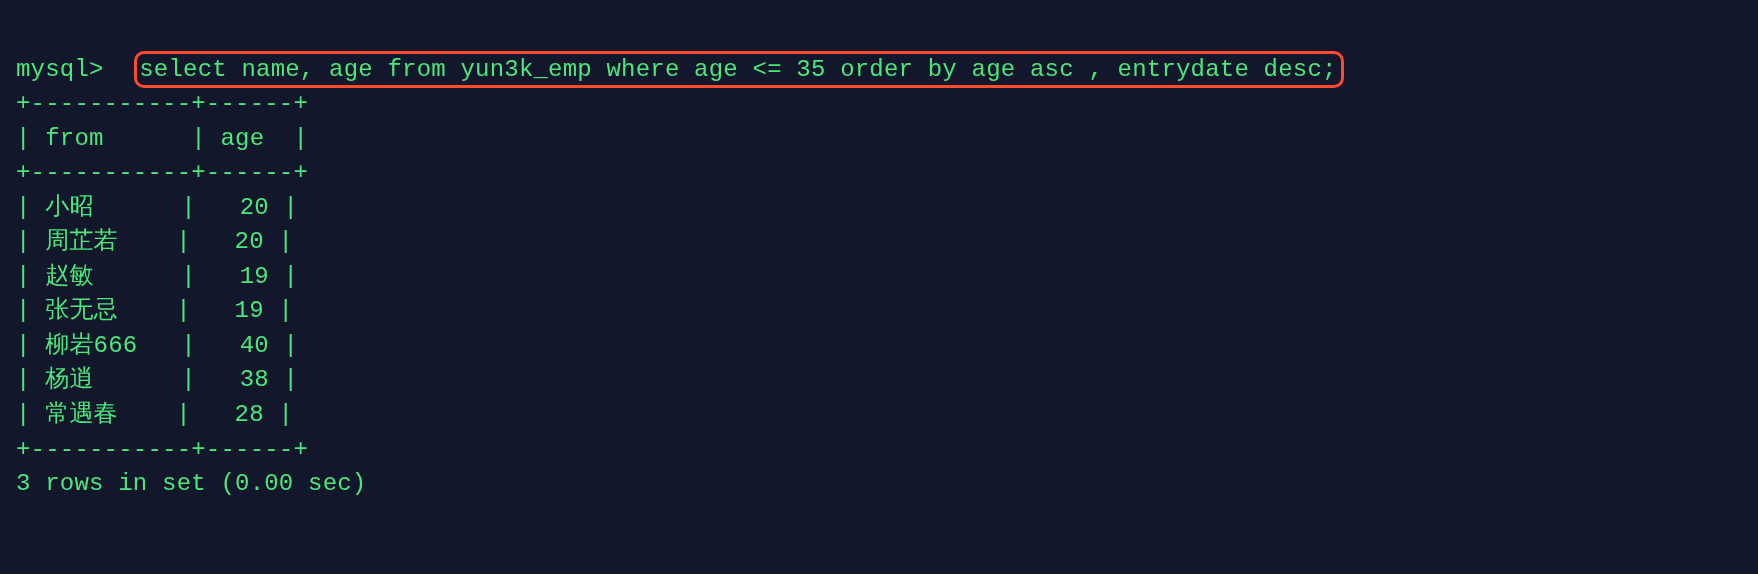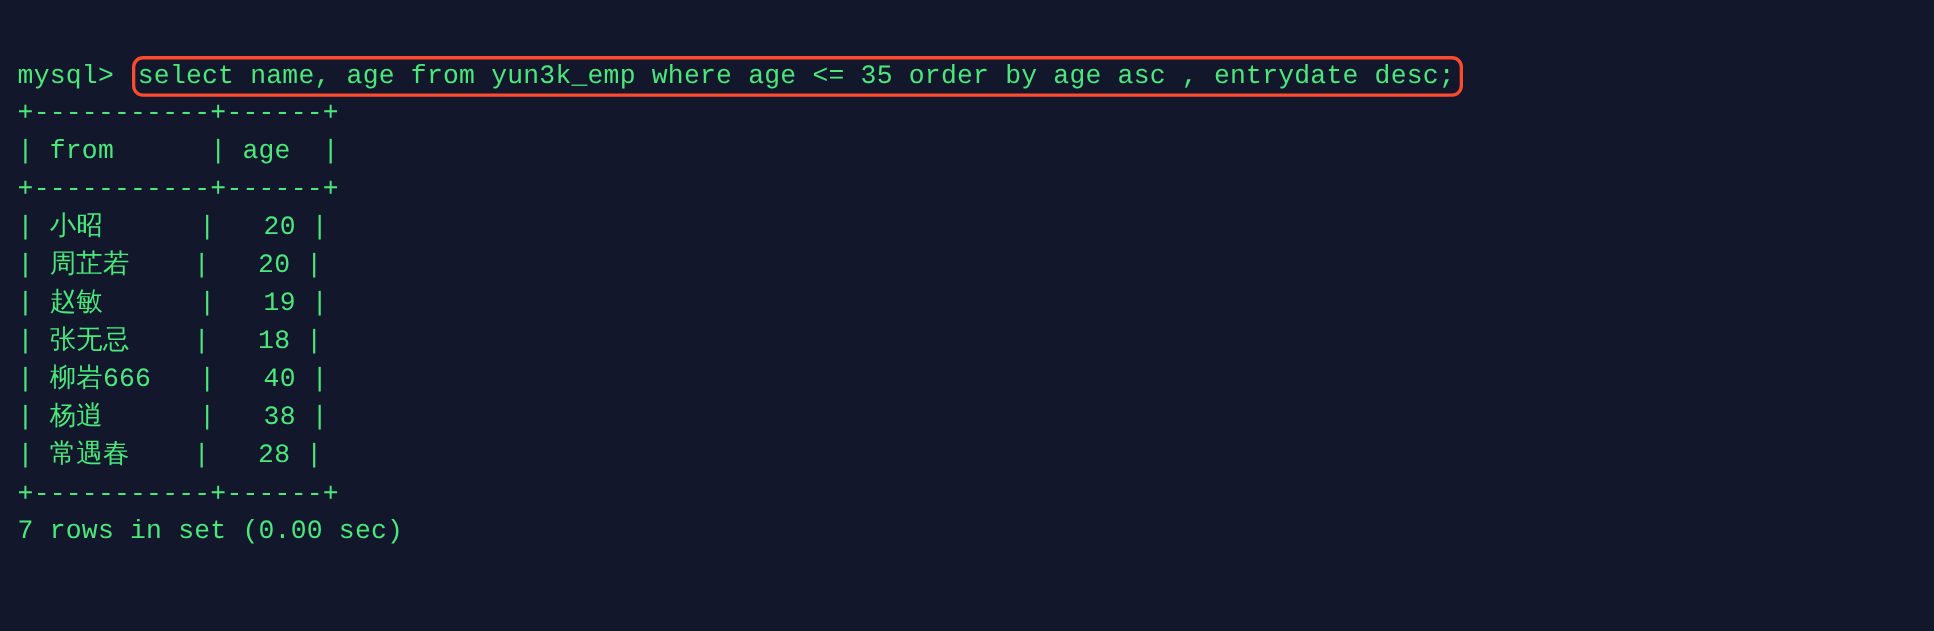--- a/index.html
+++ b/index.html
@@ -11,32 +11,32 @@
     font-size: 24px;
     line-height: 1.44;
     white-space: pre;
     letter-spacing: 0.2px;
   }
   .highlight-box {
     display: inline;
     border: 3px solid #ff4a2e;
     border-radius: 10px;
     padding: 2px 4px 2px 2px;
-    margin-left: 2px;
+    margin-left: 16px;
   }
 </style>
 </head>
 <body>
 <span>mysql&gt;</span> <span class="highlight-box">select name, age from yun3k_emp where age &lt;= 35 order by age asc , entrydate desc;</span>
 <span>+-----------+------+</span>
 <span>| from      | age  |</span>
 <span>+-----------+------+</span>
 <span>| 小昭      |   20 |</span>
 <span>| 周芷若    |   20 |</span>
 <span>| 赵敏      |   19 |</span>
-<span>| 张无忌    |   18 |</span>
+<span>| 张无忌    |   19 |</span>
 <span>| 柳岩666   |   40 |</span>
 <span>| 杨逍      |   38 |</span>
 <span>| 常遇春    |   28 |</span>
 <span>+-----------+------+</span>
-<span>7 rows in set (0.00 sec)</span>
+<span>3 rows in set (0.00 sec)</span>
 
 
 
 </body></html>

